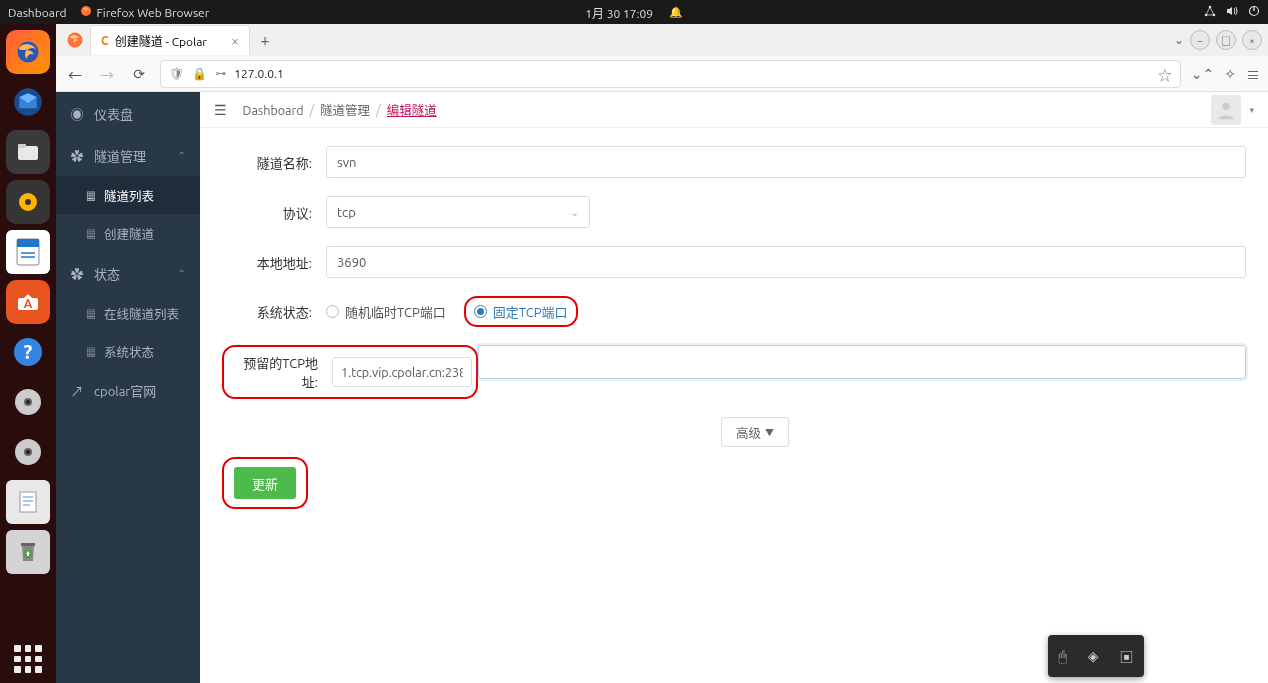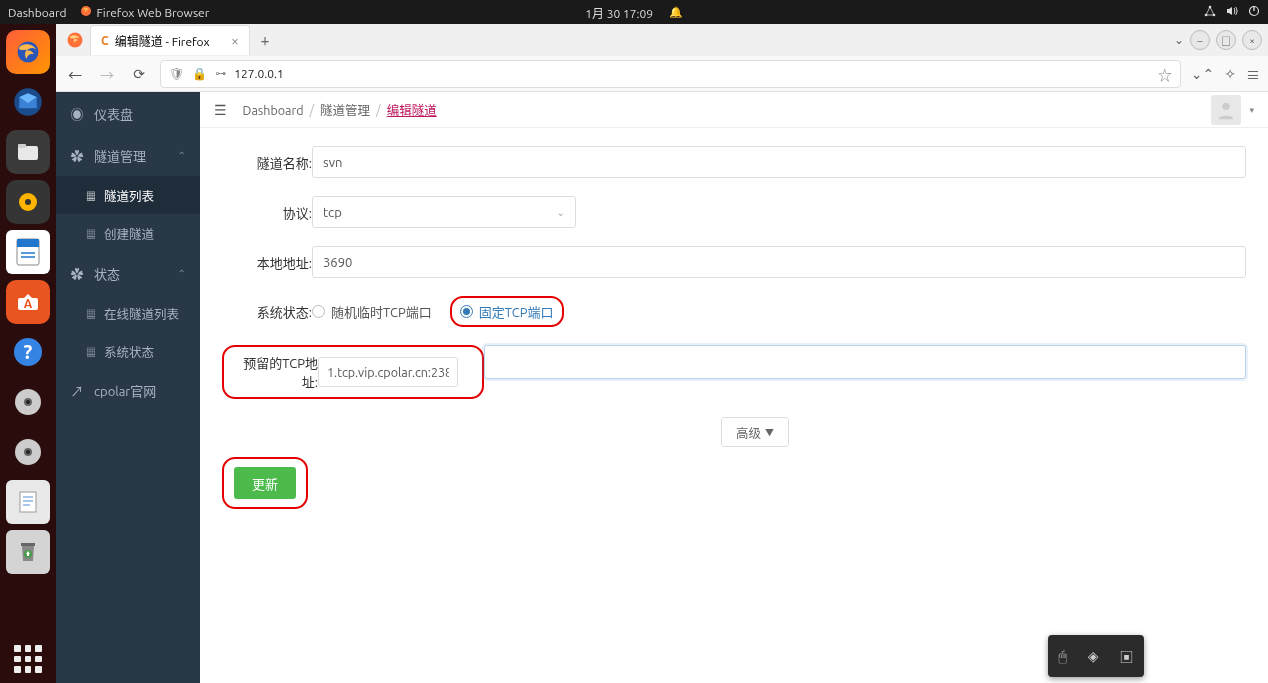--- a/index.html
+++ b/index.html
@@ -56,35 +56,35 @@
     .main { flex:1; background:#fff; display:flex; flex-direction:column; position:relative;}
     .crumbbar { height:36px; border-bottom:1px solid #eee; display:flex; align-items:center; padding:0 14px; font-size:12.5px; color:#666; gap:6px;}
     .crumbbar .menu-icon { font-size:14px; margin-right:10px; color:#555;}
     .crumbbar .sep { color:#bbb;}
     .crumbbar .last { color:#be185d;text-decoration:underline;}
     .crumbbar .avatar { margin-left:auto; width:30px; height:30px; background:#e8e8e8; border-radius:3px; display:flex; align-items:center; justify-content:center; color:#bbb;}
     .crumbbar .caret { font-size:9px; color:#888; margin-left:2px;}
 
     .form-area { padding:18px 22px 10px 22px; font-size:13px; color:#555;}
     .form-row { display:flex; align-items:center; margin-bottom:18px;}
-    .form-label { width:90px; text-align:right; color:#333; font-size:13px;}
+    .form-label { width:90px; text-align:right; margin-right:14px; color:#333; font-size:13px;}
     .form-input { flex:1; height:32px; border:1px solid #ddd; border-radius:3px; padding:0 10px; font-size:13px; color:#555; background:#fff;}
     .form-select { width:264px; height:32px; border:1px solid #ddd; border-radius:3px; padding:0 10px; font-size:13px; color:#555; display:flex; align-items:center; position:relative;}
     .form-select .sel-caret { position:absolute; right:10px; color:#aaa; font-size:10px;}
 
     .radio-group { display:flex; align-items:center; gap:18px;}
     .radio-opt { display:flex; align-items:center; gap:6px; font-size:13px; cursor:pointer;}
     .radio-circle { width:13px; height:13px; border:1px solid #bbb; border-radius:50%; display:inline-flex; align-items:center; justify-content:center;}
     .radio-opt.checked .radio-circle { border-color:#337ab7;}
     .radio-opt.checked .radio-dot { width:7px; height:7px; background:#337ab7; border-radius:50%;}
     .radio-opt.checked { color:#337ab7;}
 
     .red-box { border:2px solid #e60000; border-radius:13px;}
     .red-fixed-port { padding:4px 8px; display:inline-flex;}
-    .red-tcp-row { padding:6px 24px 6px 6px;}
+    .red-tcp-row { padding:6px 4px 6px 6px;}
     .red-update { padding:8px 10px; display:inline-block;}
 
     .tcp-row .form-label { width:110px;}
     .tcp-input { width:140px; height:30px; border:1px solid #ddd; border-radius:3px; padding:0 8px; font-size:12.5px; color:#555; background:#fff;}
     .tcp-outer-input { flex:1; height:34px; border:1px solid #b8d4ea; border-radius:3px; background:#fff; box-shadow:0 0 0 2px rgba(100,160,220,.15);}
 
     .adv-row { display:flex; justify-content:center; margin:6px 0 10px;}
     .adv-btn { height:30px; border:1px solid #ddd; border-radius:3px; padding:0 14px; font-size:12.5px; color:#666; background:#fff; cursor:pointer; display:flex; align-items:center; gap:4px;margin-left:42px;}
 
     .update-btn { height:32px; padding:0 18px; background:#4cbb4c; color:#fff; border:none; border-radius:3px; font-size:13px; cursor:pointer;}
@@ -232,21 +232,21 @@
 
   <div class="tabstrip">
     <div class="tab-ff">
       <svg width="18" height="18" viewBox="0 0 24 24">
           <circle cx="12" cy="12" r="10" fill="#ff7139"></circle>
           <path d="M5 8c3-4 11-3 13 2-1-1-5-2-7 1 2-1 4 0 5 2-2-1-5 0-5 3-1-2-1-5 1-6-3 0-5 1-7-2z" fill="#ffd480"></path>
         </svg>
     </div>
     <div class="tab">
       <span class="favicon">C</span>
-      <span>编辑隧道 - Firefox</span>
+      <span>创建隧道 - Cpolar</span>
       <span class="close">×</span>
     </div>
     <div class="tab-new">+</div>
     <div class="right-ctrl">
       <span style="color:#666;font-size:12px;">⌄</span>
       <span class="winbtn">–</span>
       <span class="winbtn">□</span>
       <span class="winbtn">×</span>
     </div>
   </div>

